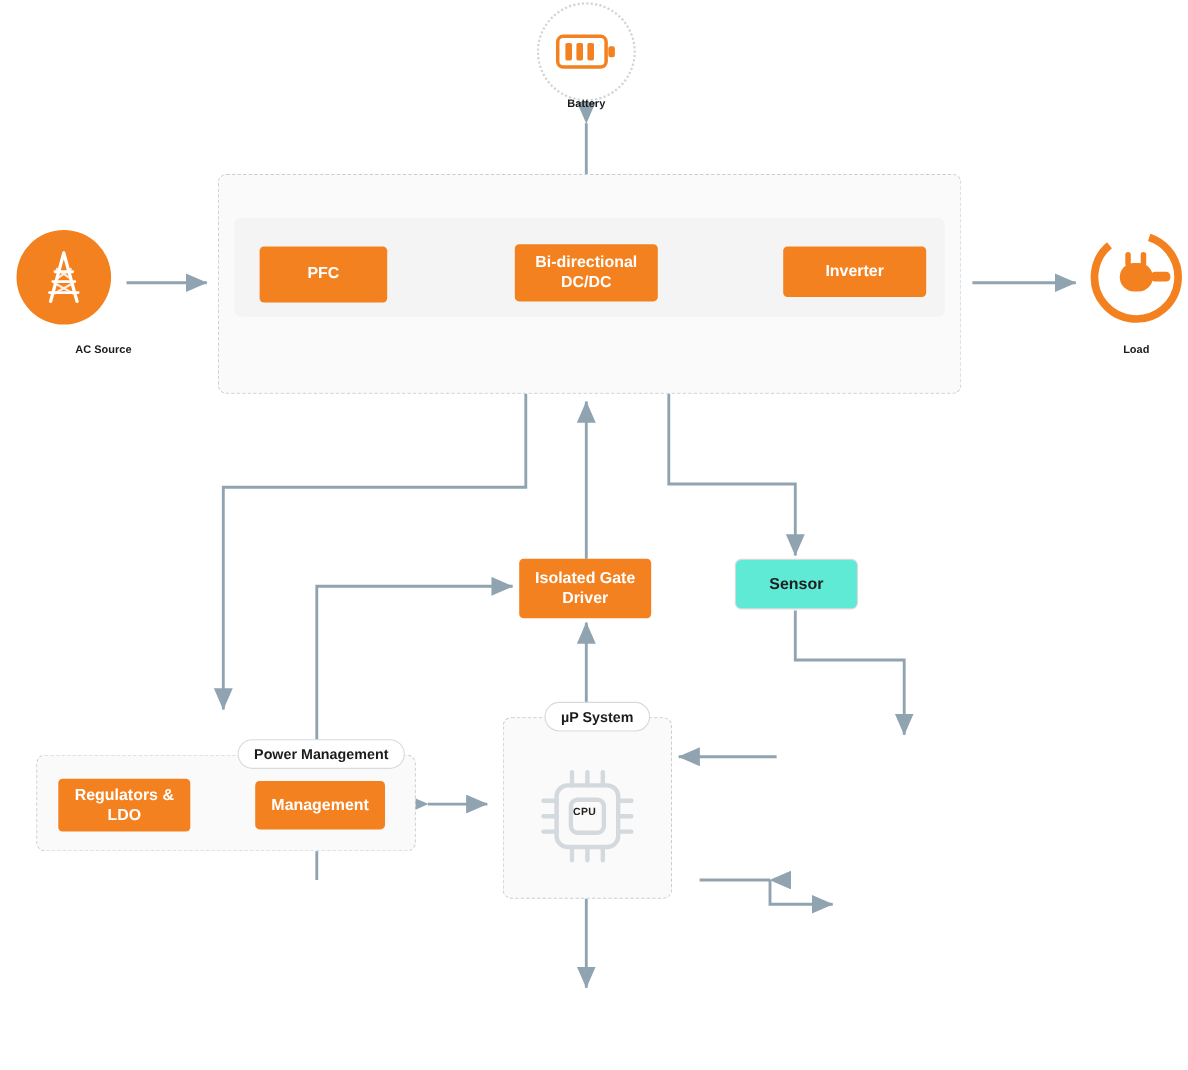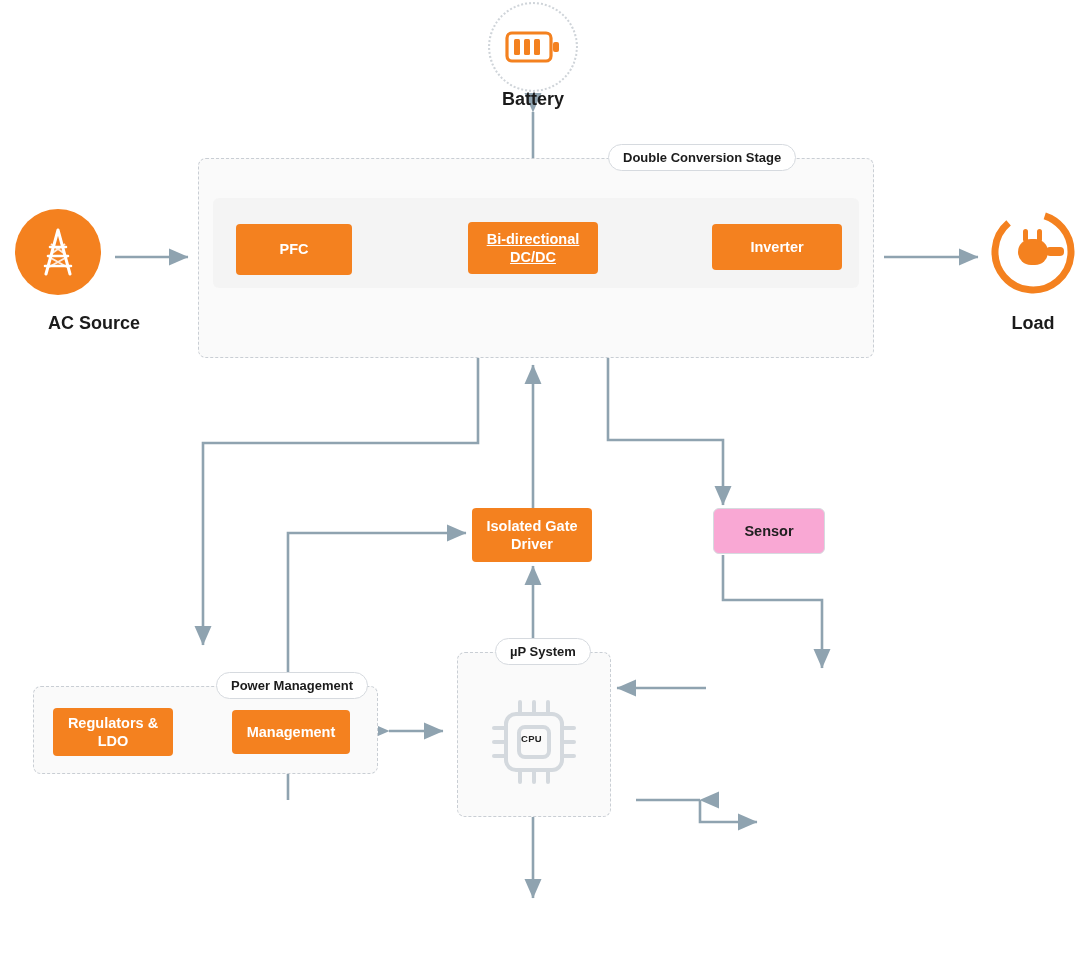--- a/index.html
+++ b/index.html
@@ -35,32 +35,31 @@
     border-radius: 4px;
     display: flex;
     align-items: center;
     justify-content: center;
     text-align: center;
     box-sizing: border-box;
     padding: 4px 6px;
   }
   .block-white {
     position: absolute;
-    background: #f9a8d4;
+    background: #5eead4;
     color: #202020;
     font-weight: bold;
     font-size: 14.5px;
     border: 1.3px solid #d6dadf;
     border-radius: 6px;
     display: flex;
     align-items: center;
     justify-content: center;
     text-align: right;
     box-sizing: border-box;
-    margin-left: 45px;
   }
   .group {
     position: absolute;
     border: 1.4px dashed #c9ced4;
     border-radius: 8px;
     background: #fafafa;
     box-sizing: border-box;
   }
   .group-label {
     position: absolute;
@@ -75,21 +74,21 @@
     box-sizing: border-box;
     text-align: center;
   }
   .inner-pad {
     position: absolute;
     background: #f4f4f4;
     border-radius: 6px;
   }
   .cap-label {
     position: absolute;
-    font-size: 18px;
+    font-size: 10px;
     font-weight: bold;
     color: #1b1b1b;
     text-align: center;
     white-space: nowrap;
   }
   .icon-circle {
     position: absolute;
     border-radius: 50%;
     background: #f4811f;
     display: flex;
@@ -191,24 +190,23 @@
       <rect x="28" y="30" width="30" height="26" rx="13" fill="#f4811f"></rect>
       <rect x="56" y="38" width="18" height="9" rx="4" fill="#f4811f"></rect>
       <rect x="33" y="20" width="5" height="13" rx="2.5" fill="#f4811f"></rect>
       <rect x="47" y="20" width="5" height="13" rx="2.5" fill="#f4811f"></rect>
     </svg>
   </div>
   <div class="cap-label" style="left:975px; top:313px; width:116px;">Load</div>
 
   <div class="group" style="left:198px; top:158px; width:676px; height:200px;"></div>
   <div class="inner-pad" style="left:213px; top:198px; width:646px; height:90px; background:#f2f2f2; opacity:0.75;"></div>
-  <div class="group-label" style="left:608px; top:144px;">Double Conversion Stage</div>
 
   <div class="block" style="left:236px; top:224px; width:116px; height:51px;">PFC</div>
-  <div class="block" style="left:468px; top:222px; width:130px; height:52px;text-decoration:underline;">Bi-directional DC/DC</div>
+  <div class="block" style="left:468px; top:222px; width:130px; height:52px;">Bi-directional DC/DC</div>
   <div class="block" style="left:712px; top:224px; width:130px; height:46px;">Inverter</div>
 
   <div class="block" style="left:472px; top:508px; width:120px; height:54px;">Isolated Gate Driver</div>
 
   <div class="block-white" style="left:668px; top:508px; width:112px; height:46px;">Sensor</div>
 
 
   <div class="group" style="left:33px; top:686px; width:345px; height:88px;"></div>
   <div class="group-label" style="left:216px; top:672px;">Power Management</div>
   <div class="block" style="left:53px; top:708px; width:120px; height:48px;">Regulators &amp; LDO</div>

